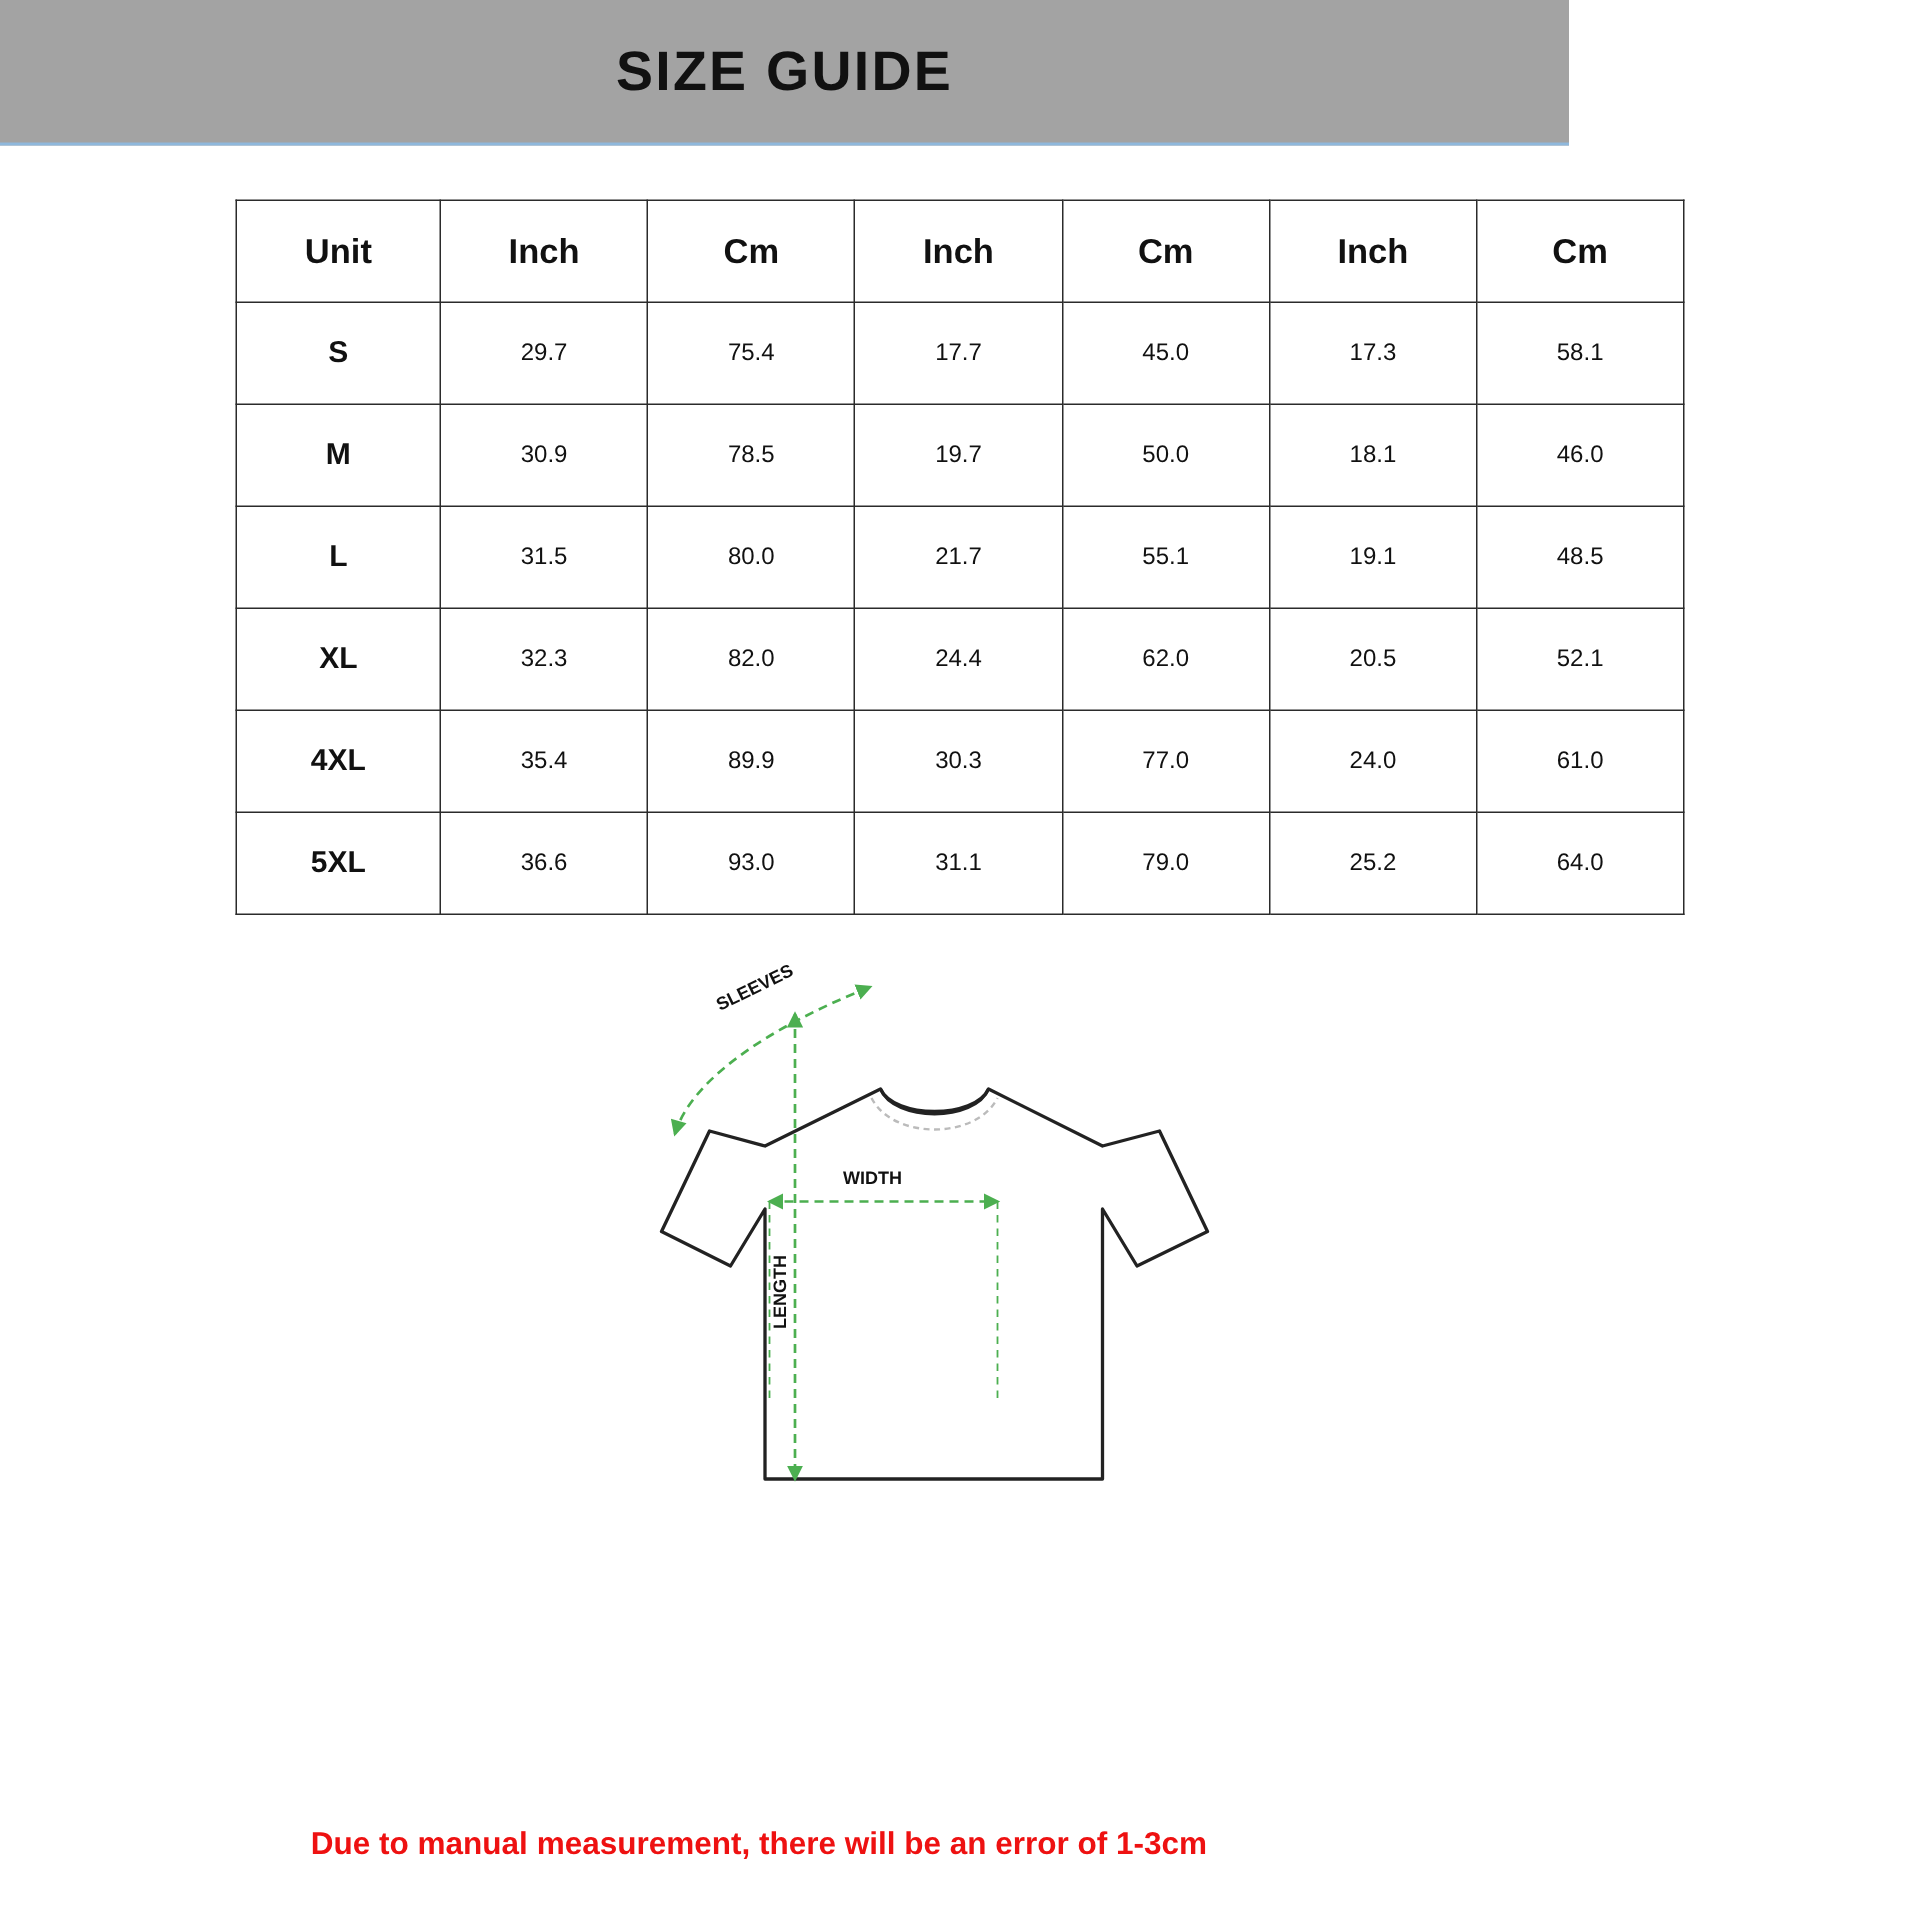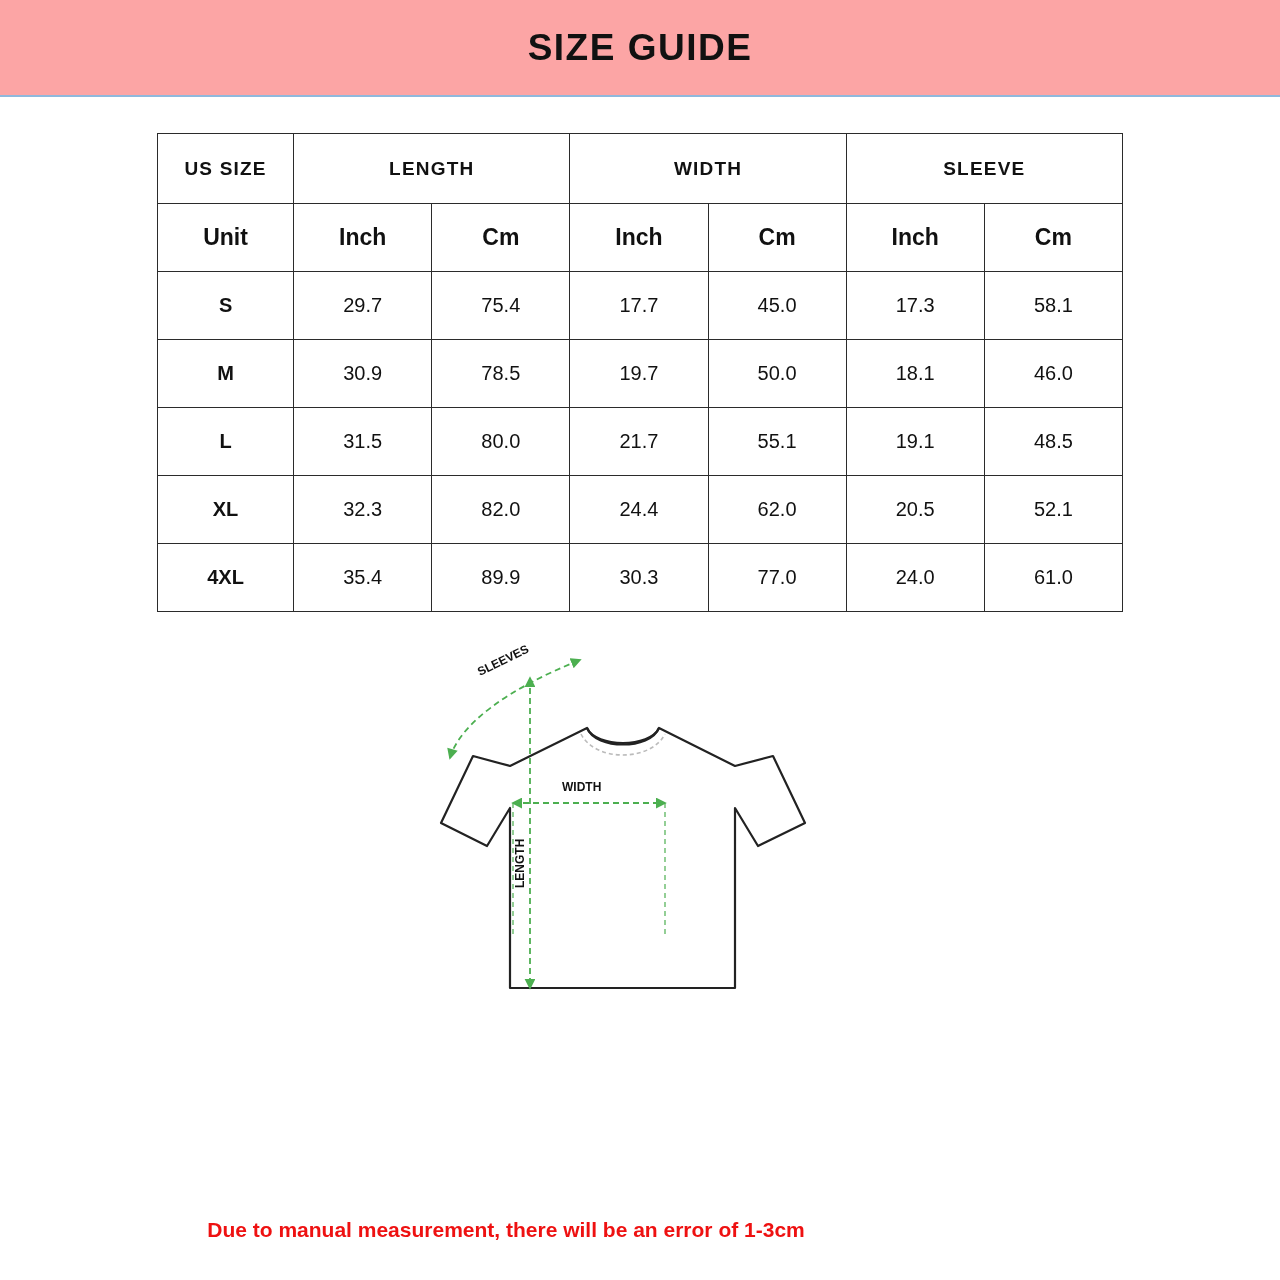--- a/index.html
+++ b/index.html
@@ -11,23 +11,23 @@
     height: 1280px;
     background: #ffffff;
     font-family: "Liberation Sans", sans-serif;
     color: #111111;
     overflow: hidden;
     position: relative;
   }
 
   
   .header-banner {
-    width: 1280px;
+    width: 1046px;
     height: 97px;
-    background: #fca5a5;
+    background: #a3a3a3;
     border-bottom: 2px solid #8fb8dc;
     display: flex;
     align-items: center;
     justify-content: center;
     box-sizing: border-box;
   }
   .header-title {
     font-size: 37px;
     font-weight: bold;
     letter-spacing: 1.5px;
@@ -59,21 +59,21 @@
     font-weight: bold;
     letter-spacing: 1.2px;
   }
   .unit-row td {
     height: 65px;
     font-size: 23px;
     font-weight: bold;
   }
   .data-row td {
     height: 65px;
-    font-size: 20px;
+    font-size: 16px;
     font-weight: normal;
   }
   .data-row td.size-cell {
     font-weight: bold;
     font-size: 20px;
   }
   col.c-size { width: 136px; }
   col.c-num  { width: 138px; }
 
   
@@ -113,26 +113,20 @@
     <colgroup>
       <col class="c-size">
         <col class="c-num">
         <col class="c-num">
         <col class="c-num">
         <col class="c-num">
         <col class="c-num">
         <col class="c-num">
     </colgroup>
     <tbody>
-      <tr class="grp-head">
-        <th>US SIZE</th>
-        <th colspan="2">LENGTH</th>
-        <th colspan="2">WIDTH</th>
-        <th colspan="2">SLEEVE</th>
-      </tr>
       <tr class="unit-row">
         <td>Unit</td>
         <td>Inch</td>
         <td>Cm</td>
         <td>Inch</td>
         <td>Cm</td>
         <td>Inch</td>
         <td>Cm</td>
       </tr>
 
@@ -173,20 +167,29 @@
         <td>52.1</td>
       </tr>
       <tr class="data-row">
         <td class="size-cell">4XL</td>
         <td>35.4</td>
         <td>89.9</td>
         <td>30.3</td>
         <td>77.0</td>
         <td>24.0</td>
         <td>61.0</td>
+      </tr>
+      <tr class="data-row">
+        <td class="size-cell">5XL</td>
+        <td>36.6</td>
+        <td>93.0</td>
+        <td>31.1</td>
+        <td>79.0</td>
+        <td>25.2</td>
+        <td>64.0</td>
       </tr>
     </tbody>
   </table>
 </div>
 
 <div class="diagram">
   <svg width="520" height="380" viewBox="0 0 520 380">
     <defs>
       <marker id="arrHead" markerWidth="7" markerHeight="7" refX="5" refY="3" orient="auto">
         <path d="M0,0 L6,3 L0,6 z" fill="#4caf50"></path>

